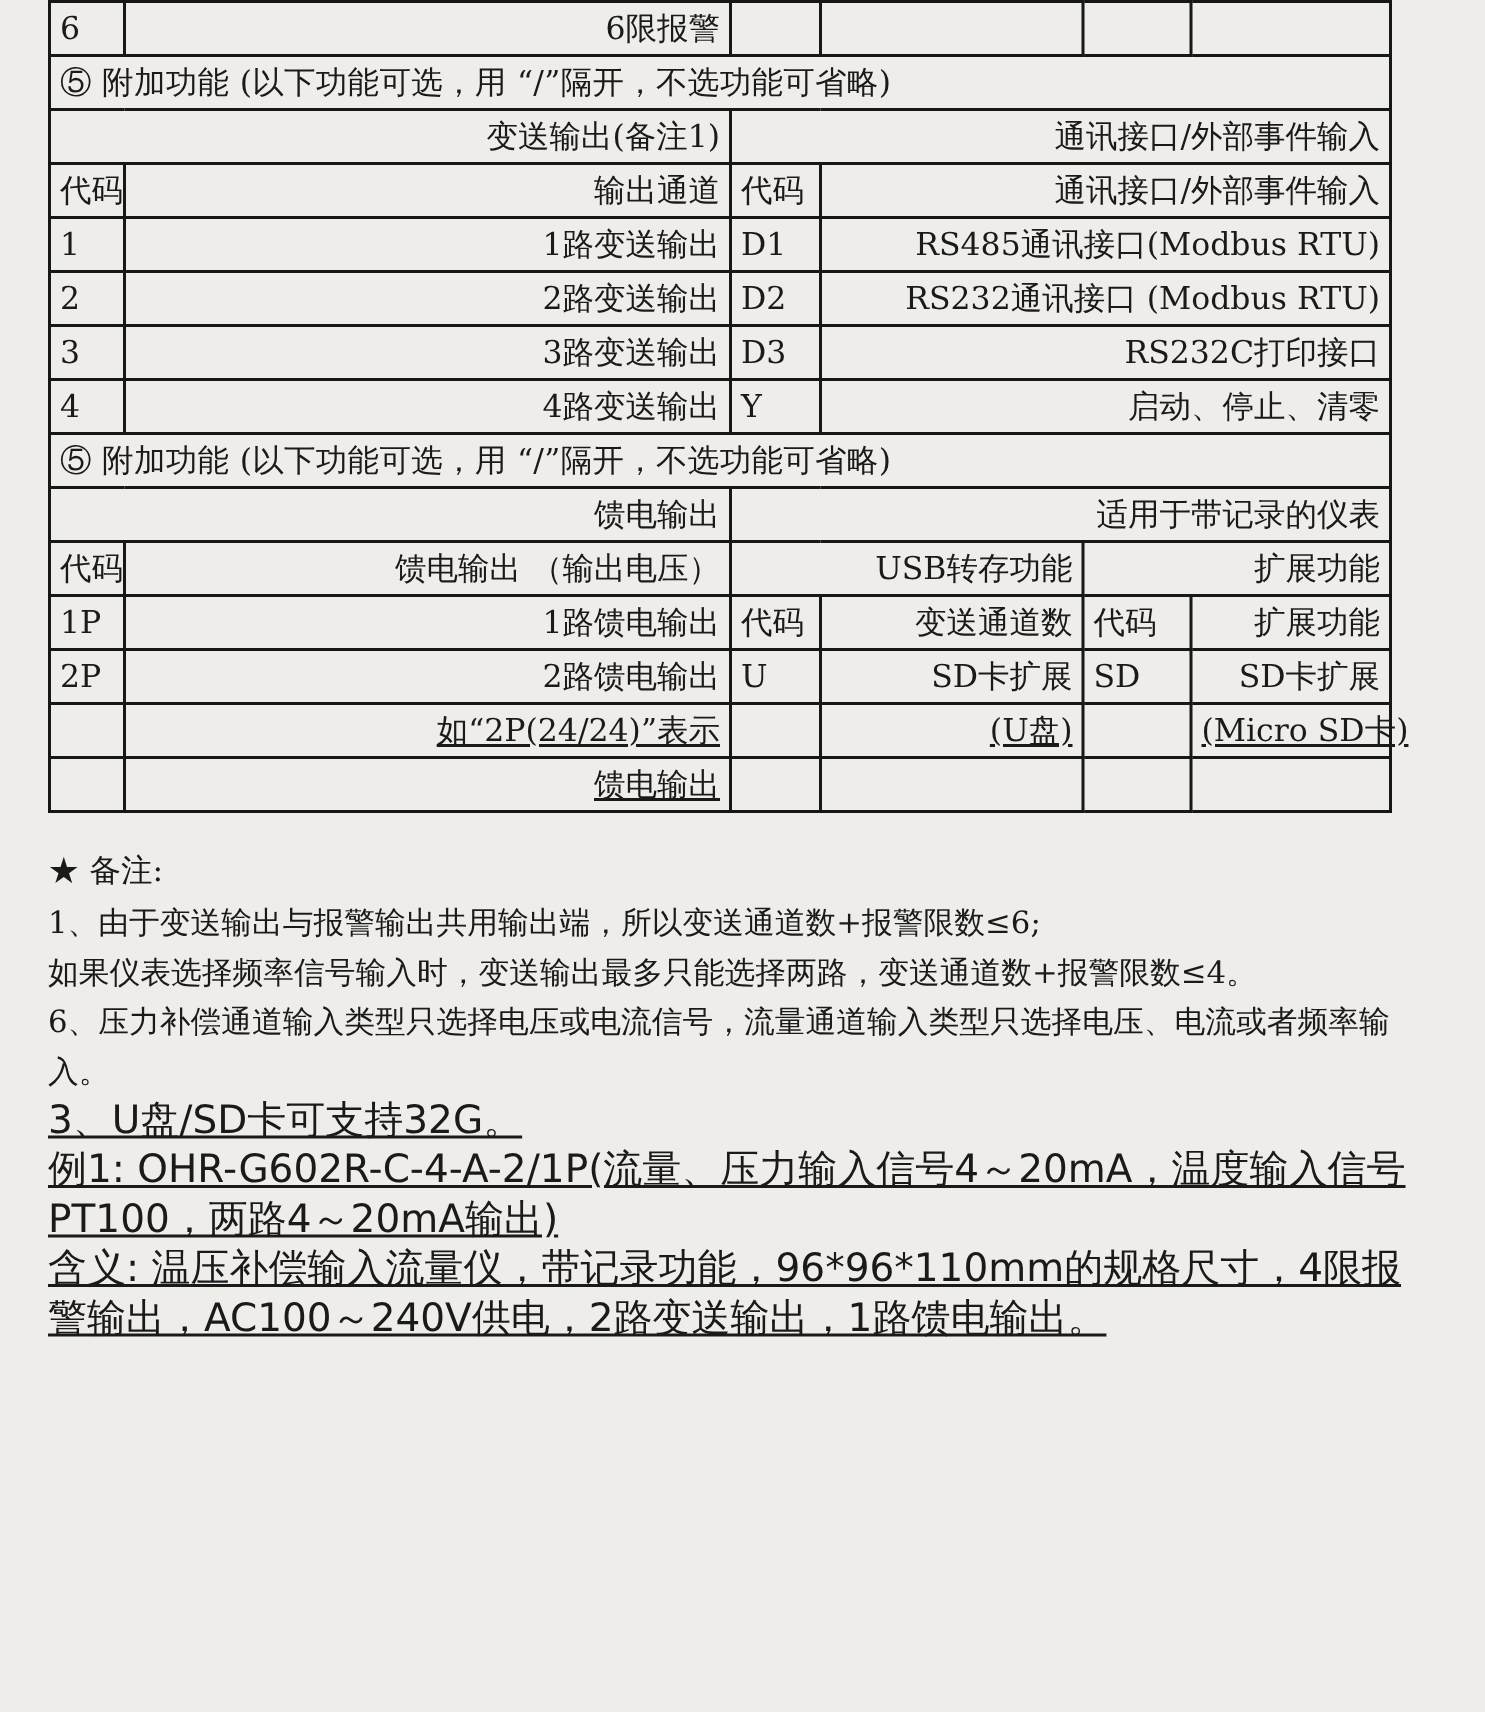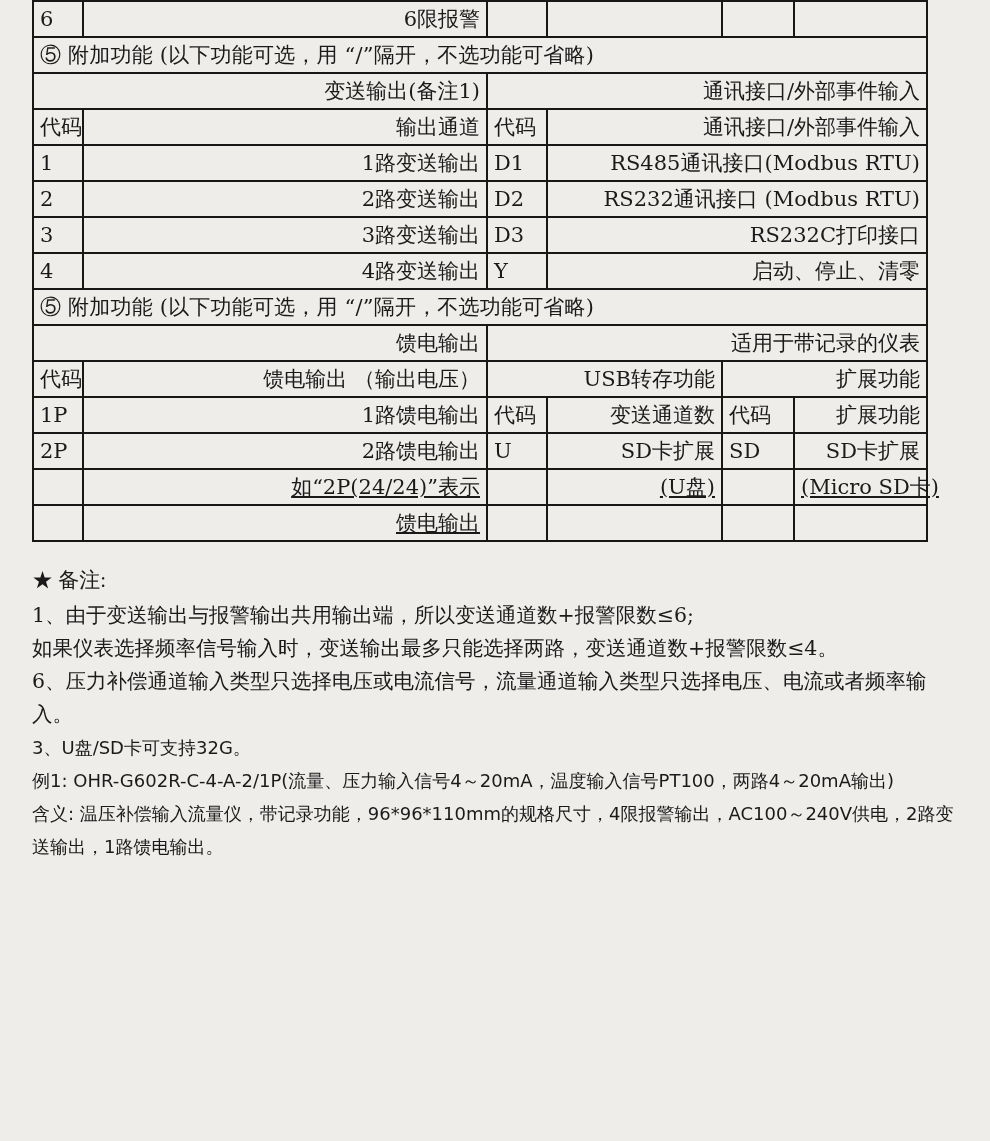--- a/index.html
+++ b/index.html
@@ -59,25 +59,25 @@
   .notes .row {
     display: block;
     white-space: nowrap;
   }
   .notes .wrap {
     white-space: normal;
   }
   .notes .title {
     font-size: 21px;
     margin-bottom: 2px;
-    font-family: Liberation Serif, serif;
   }
   .sans {
     font-family: "DejaVu Sans", "Liberation Sans", sans-serif;
-    font-size: 18px;
+    font-size: 26px;
+    text-decoration: underline;
   }
 </style>
 </head>
 <body>
 
 <div class="page">
 
   <table class="spec">
     <colgroup>
       <col style="width:50px">

